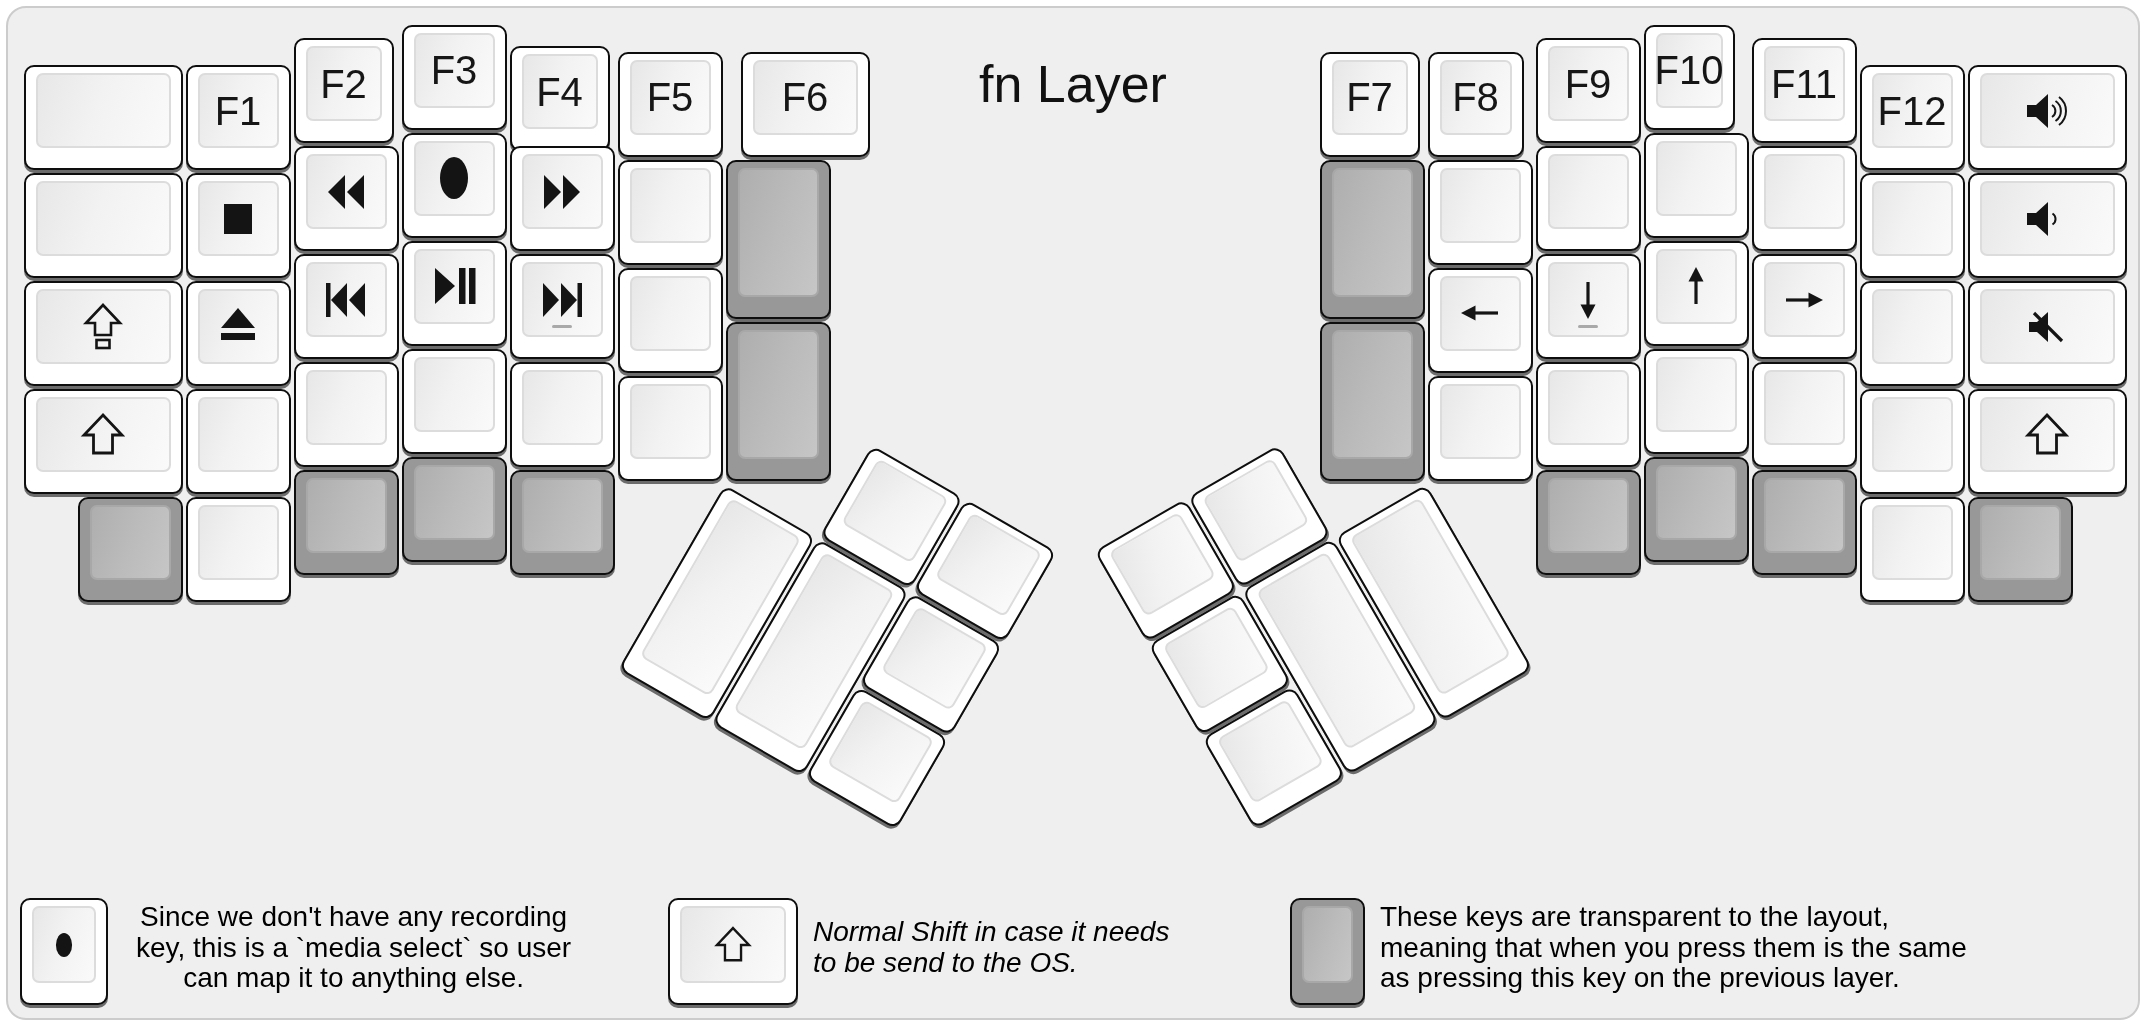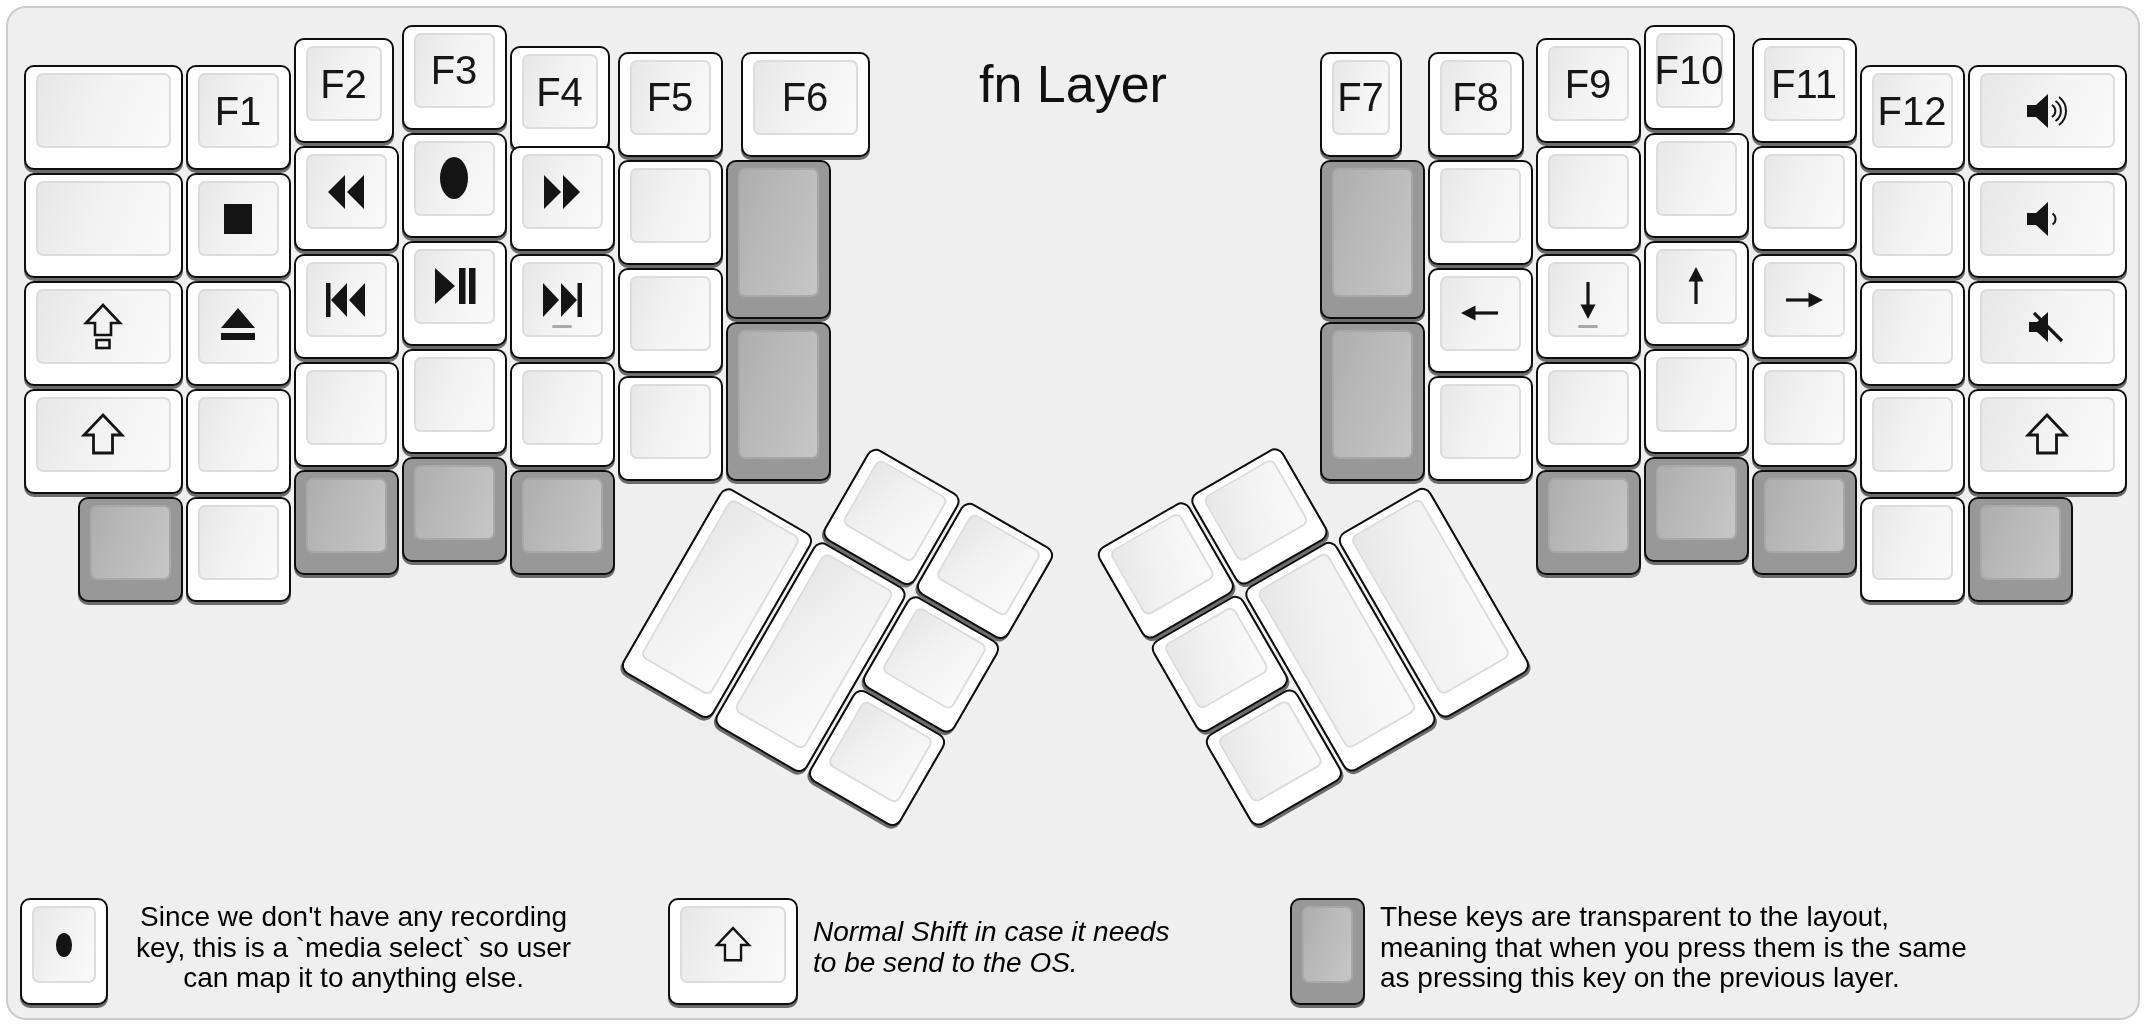--- a/index.html
+++ b/index.html
@@ -207,21 +207,21 @@
       </div>
       <div class="key gray" style="left: 725.5px; top: 159.5px; width: 105px; height: 159px;">
         <div class="keytop"></div>
       </div>
       <div class="key gray" style="left: 725.5px; top: 321.5px; width: 105px; height: 159px;">
         <div class="keytop"></div>
       </div>
       <div class="key gray" style="left: 77.5px; top: 497px; width: 105px; height: 105px;">
         <div class="keytop"></div>
       </div>
-      <div class="key white" style="left: 1319.5px; top: 51.5px; width: 82px; height: 105px;">
+      <div class="key white" style="left: 1319.5px; top: 51.5px; width: 100px; height: 105px;">
         <div class="keytop">
           <span class="key-label">F7</span>
         </div>
       </div>
       <div class="key gray" style="left: 1319.5px; top: 159.5px; width: 105px; height: 159px;">
         <div class="keytop"></div>
       </div>
       <div class="key gray" style="left: 1319.5px; top: 321.5px; width: 105px; height: 159px;">
         <div class="keytop"></div>
       </div>

